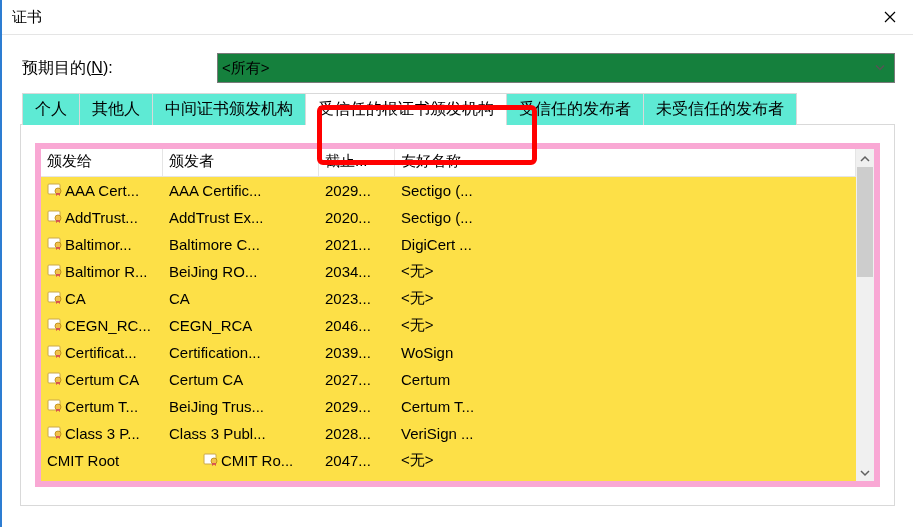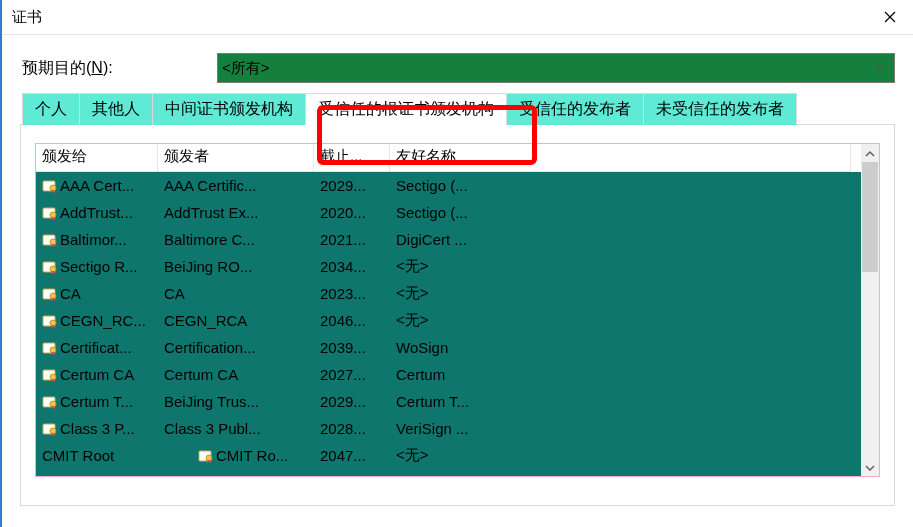--- a/index.html
+++ b/index.html
@@ -108,24 +108,24 @@
   }
   .highlight-box {
     position: absolute;
     border: 5px solid #ff0000;
     border-radius: 6px;
     pointer-events: none;
     z-index: 5;
   }
 
   .list-container {
-    border: 1px solid #f9a8d4;
+    border: 6px solid #f9a8d4;
     height: 332px;
     position: relative;
-    background: #0f766e;
+    background: #fde047;
     overflow: hidden;
   }
   .list-headers {
     display: flex;
     height: 28px;
     background: #fff;
   }
   .list-headers .col {
     border-right: 1px solid #e5e5e5;
     border-bottom: 1px solid #e5e5e5;
@@ -145,21 +145,20 @@
     align-items: center;
   }
   .row .cell {
     padding: 0 6px;
     font-size: 15px;
     box-sizing: border-box;
     white-space: nowrap;
     overflow: hidden;
     text-overflow: ellipsis;
     display: flex;
-    align-items: center;
   }
   .c0 { width: 122px; }
   .c1 { width: 156px; }
   .c2 { width: 76px; }
   .c3 { width: 461px; }
   .cert-icon {
     display: inline-flex;
     width: 16px;
     height: 14px;
     margin-right: 2px;
@@ -294,21 +293,21 @@
             </div>
             <div class="row">
               <div class="cell c0">
                 <span class="cert-icon">
                   <svg viewBox="0 0 16 14">
                     <rect x="1" y="2" width="12" height="10" rx="1" fill="#fff" stroke="#caa84a" stroke-width="1"></rect>
                     <circle cx="11" cy="9" r="3" fill="#f2c24b" stroke="#b8860b" stroke-width="0.8"></circle>
                     <path d="M9 11 L9 14 L11 12.5 L13 14 L13 11" fill="#d9534f"></path>
                   </svg>
                 </span>
-                <span>Sectigo R...</span>
+                <span>Baltimor R...</span>
               </div>
               <div class="cell c1">BeiJing RO...</div>
               <div class="cell c2">2034...</div>
               <div class="cell c3">&lt;无&gt;</div>
             </div>
             <div class="row">
               <div class="cell c0">
                 <span class="cert-icon">
                   <svg viewBox="0 0 16 14">
                     <rect x="1" y="2" width="12" height="10" rx="1" fill="#fff" stroke="#caa84a" stroke-width="1"></rect>

